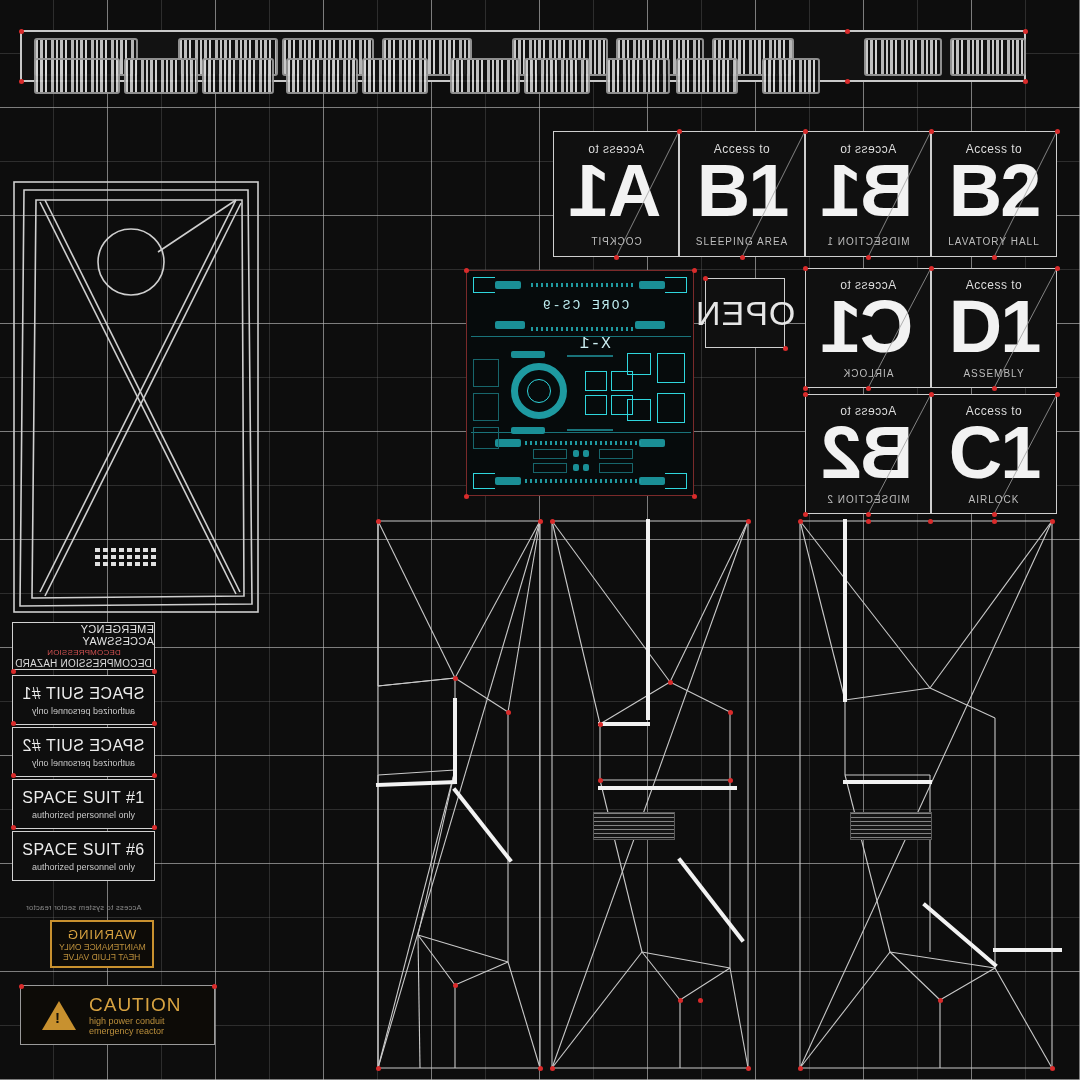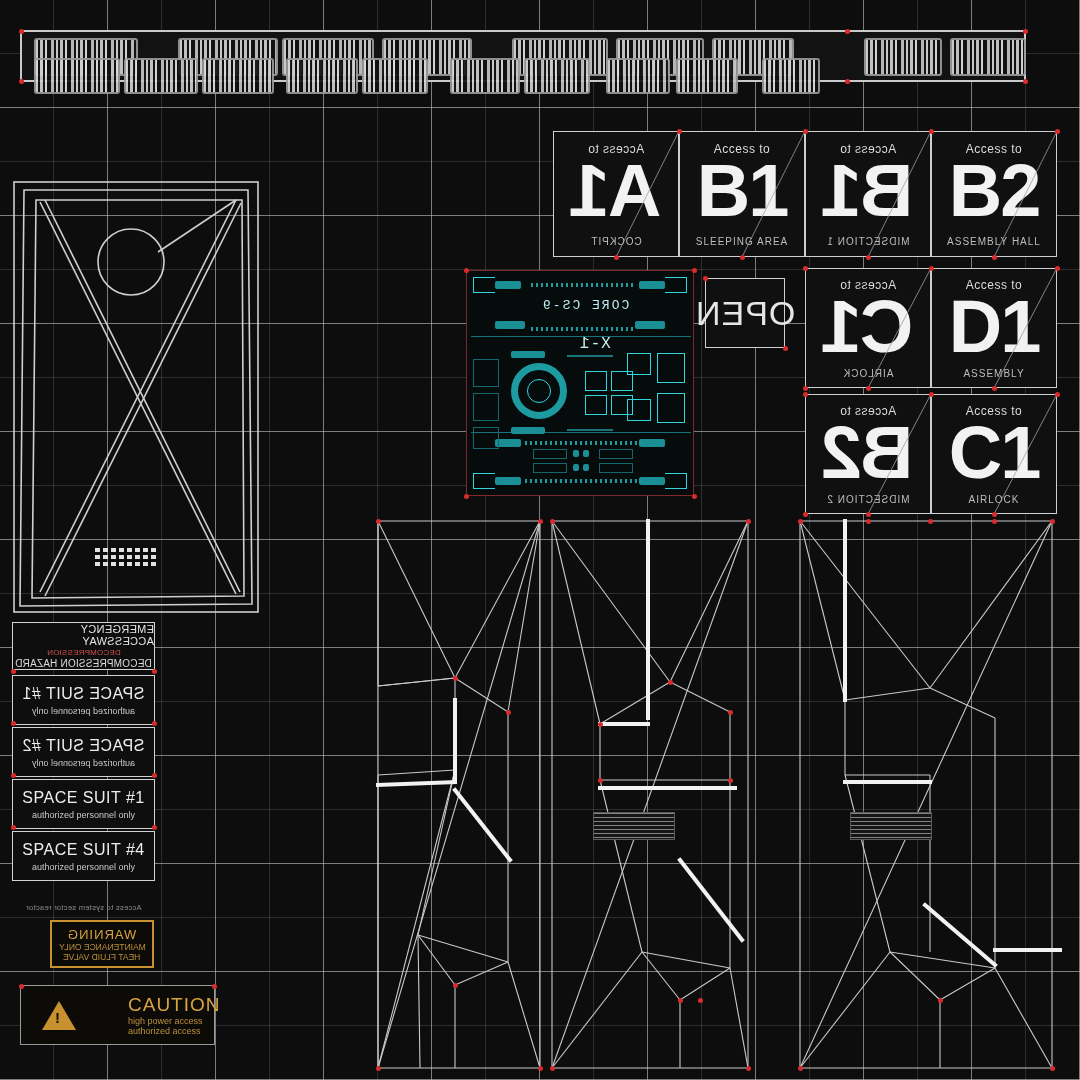--- a/index.html
+++ b/index.html
@@ -119,21 +119,21 @@
   }
   .ctri:before{
     content:"";position:absolute;left:-17px;top:3px;
     width:0;height:0;border-left:17px solid transparent;border-right:17px solid transparent;
     border-bottom:29px solid #c8912f;
   }
   .ctri:after{
     content:"!";position:absolute;left:-4px;top:12px;color:#17130a;
     font-size:15px;font-weight:700;line-height:1;
   }
-  .ctxt{display:flex;flex-direction:column;margin-left:39px;}
+  .ctxt{display:flex;flex-direction:column;}
   .ctxt .c1{font-size:19px;color:#d8a341;letter-spacing:1px;}
   .ctxt .c2,.ctxt .c3{font-size:9px;color:#bb8f3c;}
 
   
   .dotgrid{position:absolute;display:grid;gap:3px;}
   .dotgrid i{display:block;width:5px;height:4px;background:#e0e0e0;}
 
   
   #circuit{
     position:absolute;box-sizing:border-box;
@@ -215,21 +215,21 @@
     <div class="bot">SLEEPING AREA</div>
   </div>
   <div class="sign" style="left:805px;top:131px;width:126px;height:126px;">
     <div class="top mir">Access to</div>
     <div class="big mir">B1</div>
     <div class="bot mir">MIDSECTION 1</div>
   </div>
   <div class="sign" style="left:931px;top:131px;width:126px;height:126px;">
     <div class="top">Access to</div>
     <div class="big">B2</div>
-    <div class="bot">ASSEMBLY HALL</div>
+    <div class="bot">LAVATORY HALL</div>
   </div>
 
   <div class="sign" style="left:805px;top:268px;width:126px;height:120px;">
     <div class="top mir">Access to</div>
     <div class="big mir">C1</div>
     <div class="bot mir">AIRLOCK</div>
   </div>
   <div class="sign" style="left:931px;top:268px;width:126px;height:120px;">
     <div class="top">Access to</div>
     <div class="big">D1</div>
@@ -414,21 +414,21 @@
   </div>
   <div class="plc suit" style="left:12px;top:727px;width:143px;height:50px;">
     <div class="s1 mir">SPACE SUIT #2</div>
     <div class="s2 mir">authorized personnel only</div>
   </div>
   <div class="plc suit" style="left:12px;top:779px;width:143px;height:50px;">
     <div class="s1">SPACE SUIT #1</div>
     <div class="s2">authorized personnel only</div>
   </div>
   <div class="plc suit" style="left:12px;top:831px;width:143px;height:50px;">
-    <div class="s1">SPACE SUIT #4</div>
+    <div class="s1">SPACE SUIT #6</div>
     <div class="s2">authorized personnel only</div>
   </div>
 
   <div class="vtx" style="left:13px;top:671px;"></div>
   <div class="vtx" style="left:154px;top:671px;"></div>
   <div class="vtx" style="left:13px;top:723px;"></div>
   <div class="vtx" style="left:154px;top:723px;"></div>
   <div class="vtx" style="left:13px;top:775px;"></div>
   <div class="vtx" style="left:154px;top:775px;"></div>
   <div class="vtx" style="left:13px;top:827px;"></div>
@@ -439,22 +439,22 @@
   <div class="warnbox" style="left:50px;top:920px;width:104px;height:48px;">
     <div class="w1 mir">WARNING</div>
     <div class="w2 mir">MAINTENANCE ONLY</div>
     <div class="w3 mir">HEAT FLUID VALVE</div>
   </div>
 
   <div class="cautionbox" style="left:20px;top:985px;width:195px;height:60px;">
     <div class="ctri"></div>
     <div class="ctxt">
       <div class="c1">CAUTION</div>
-      <div class="c2">high power access</div>
-      <div class="c3">authorized access</div>
+      <div class="c2">high power conduit</div>
+      <div class="c3">emergency reactor</div>
     </div>
   </div>
   <div class="vtx" style="left:21px;top:986px;"></div>
   <div class="vtx" style="left:214px;top:986px;"></div>
 
   <div id="circuit" style="left:466px;top:270px;width:228px;height:226px;">
 
     <div class="tbox" style="left:6px;top:6px;width:22px;height:16px;border-right:none;"></div>
     <div class="tbox" style="right:6px;top:6px;width:22px;height:16px;border-left:none;"></div>
     <div class="tbox" style="left:6px;bottom:6px;width:22px;height:16px;border-right:none;"></div>

